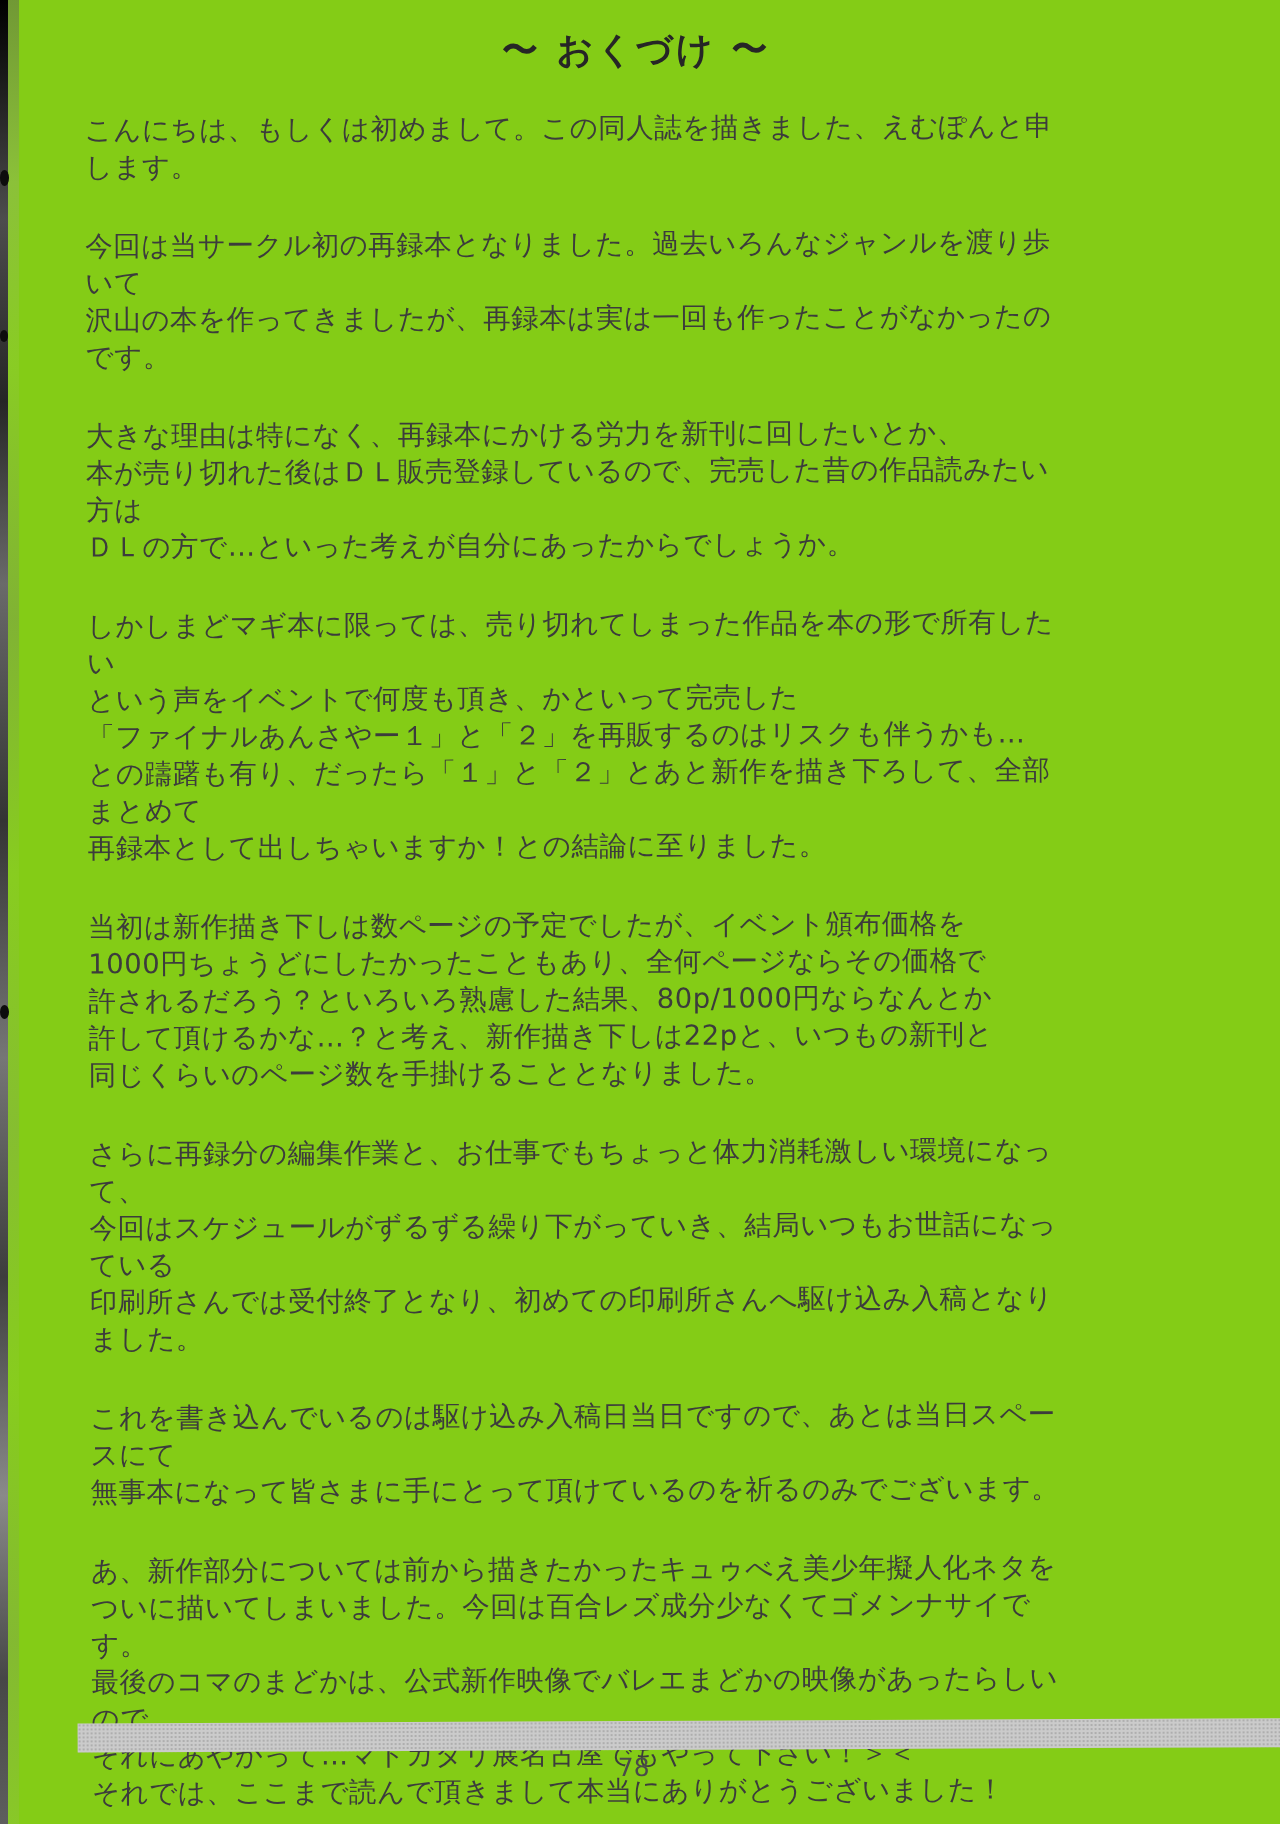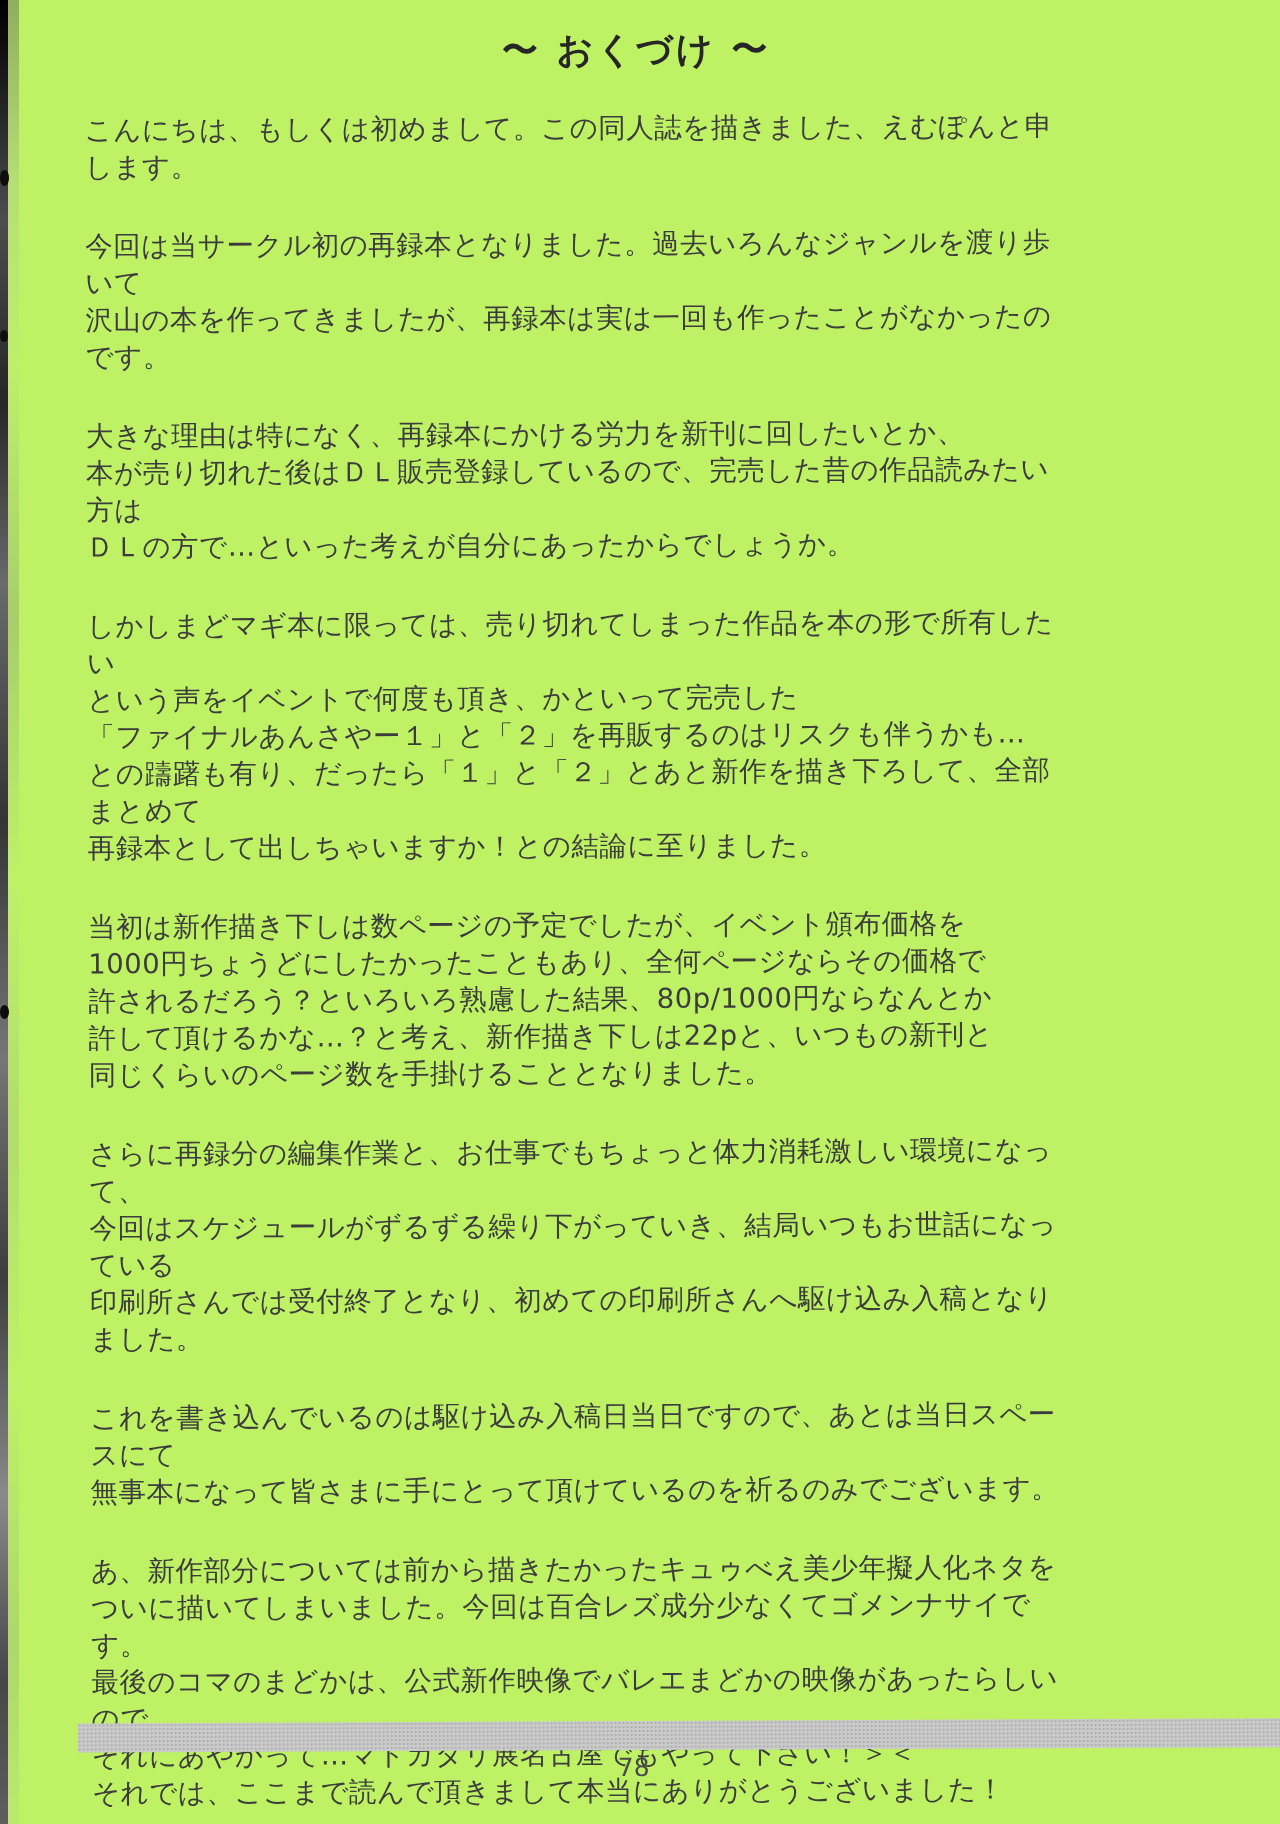--- a/index.html
+++ b/index.html
@@ -4,21 +4,21 @@
 <style>
   html, body { margin: 0; padding: 0; }
   body {
     width: 1280px; height: 1824px;
     background: #e8e6e2;
     font-family: "DejaVu Sans", sans-serif;
   }
   .page {
     position: relative;
     width: 1280px; height: 1824px;
-    background: #bef264;
+    background: #84cc16;
     overflow: hidden;
     color: #3b3b3b;
   }
   
   .edge-strip {
     position: absolute; left: 0; top: 0; width: 8px; height: 100%;
     background: linear-gradient(180deg,
       #000 0%, #181818 4%, #4d4d4d 12%, #262626 22%, #6a6a6a 32%,
       #343434 45%, #767676 58%, #3d3d3d 70%, #8a8a8a 82%, #474747 92%, #5e5e5e 100%);
   }

